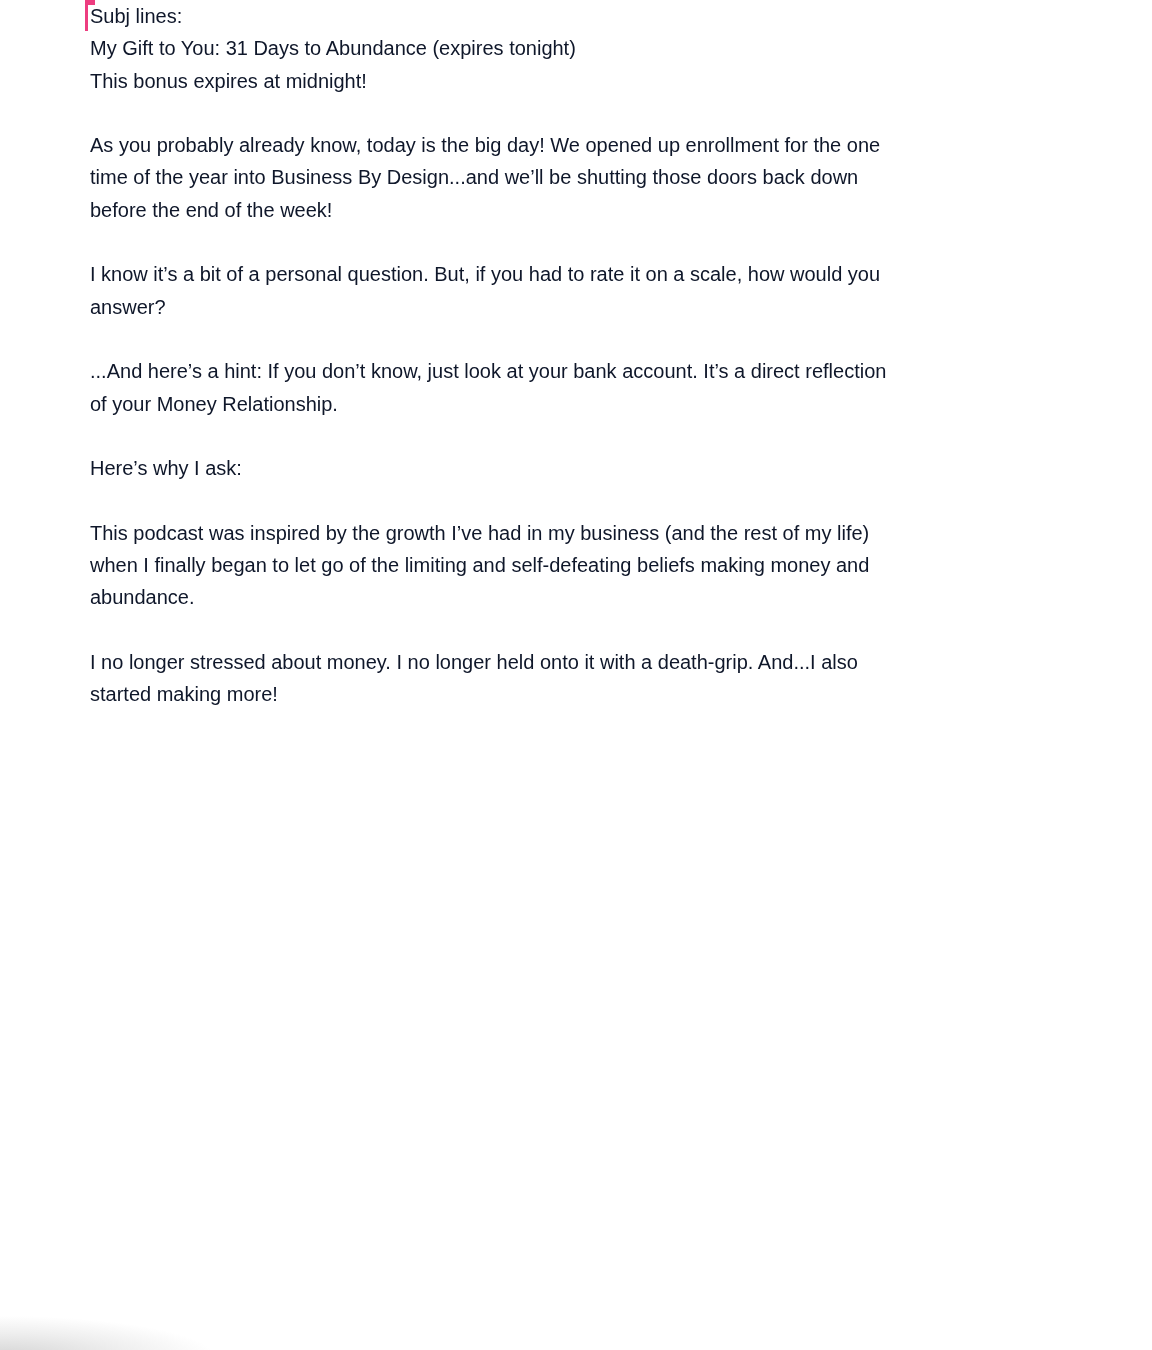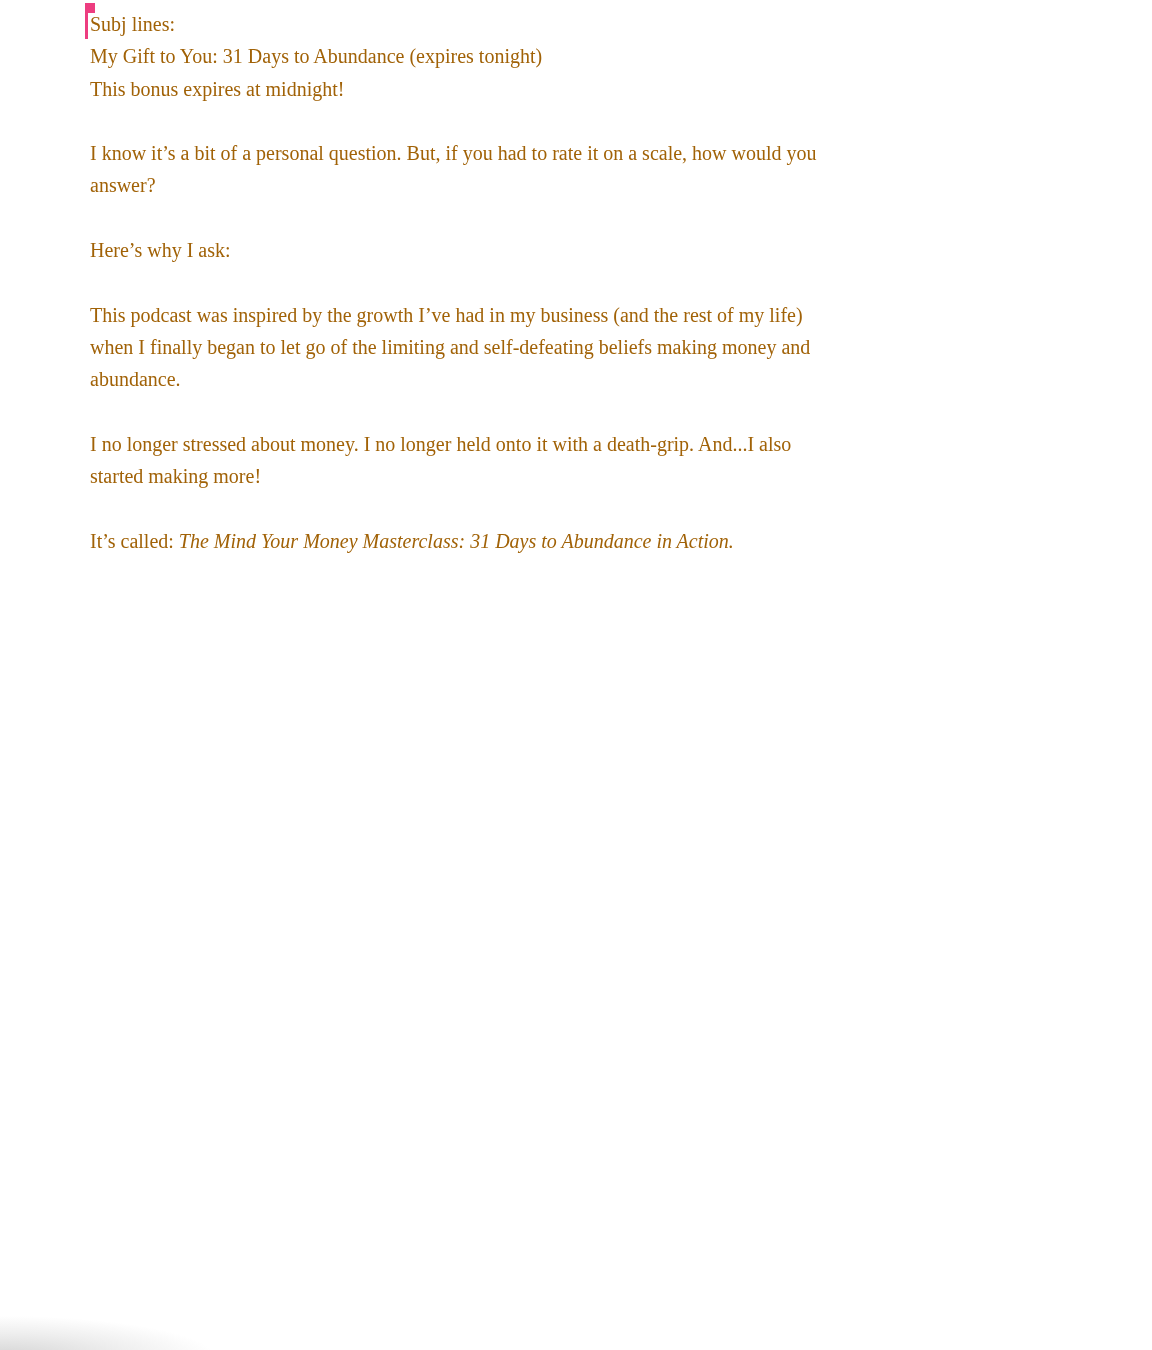--- a/index.html
+++ b/index.html
@@ -10,27 +10,26 @@
   body {
     width: 1152px;
     height: 1350px;
     position: relative;
     overflow: hidden;
     font-family: "Liberation Sans", sans-serif;
   }
   .doc {
     position: absolute;
     left: 90px;
-    top: 8px;
+    top: 0;
     width: 1050px;
     font-size: 20px;
     line-height: 32.3px;
-    color: #a16207;
+    color: #0f172a;
     letter-spacing: 0;
-    font-family: Liberation Serif, serif;
   }
   .doc p {
     margin: 0 0 32.3px 0;
     white-space: pre-line;
     position: relative;
   }
   .doc p:last-child { margin-bottom: 0; }
   .doc em { font-style: italic; }
 
   
@@ -65,24 +64,28 @@
     pointer-events: none;
   }
 </style>
 </head>
 <body>
 
 <div class="doc">
   <p><span class="collab-cursor"><span class="collab-cursor-flag"></span></span><span>Subj lines:
 My Gift to You: 31 Days to Abundance (expires tonight)
 This bonus expires at midnight!</span></p>
+  <p>As you probably already know, today is the big day! We opened up enrollment for the one
+time of the year into Business By Design...and we’ll be shutting those doors back down
+before the end of the week!</p>
   <p>I know it’s a bit of a personal question. But, if you had to rate it on a scale, how would you
 answer?</p>
+  <p>...And here’s a hint: If you don’t know, just look at your bank account. It’s a direct reflection
+of your Money Relationship.</p>
   <p>Here’s why I ask:</p>
   <p>This podcast was inspired by the growth I’ve had in my business (and the rest of my life)
 when I finally began to let go of the limiting and self-defeating beliefs making money and
 abundance.</p>
   <p>I no longer stressed about money. I no longer held onto it with a death-grip. And...I also
 started making more!</p>
-  <p><span>It’s called: </span><em>The Mind Your Money Masterclass: 31 Days to Abundance in Action.</em></p>
 </div>
 
 <div class="bottom-shadow"></div>
 
 </body></html>

